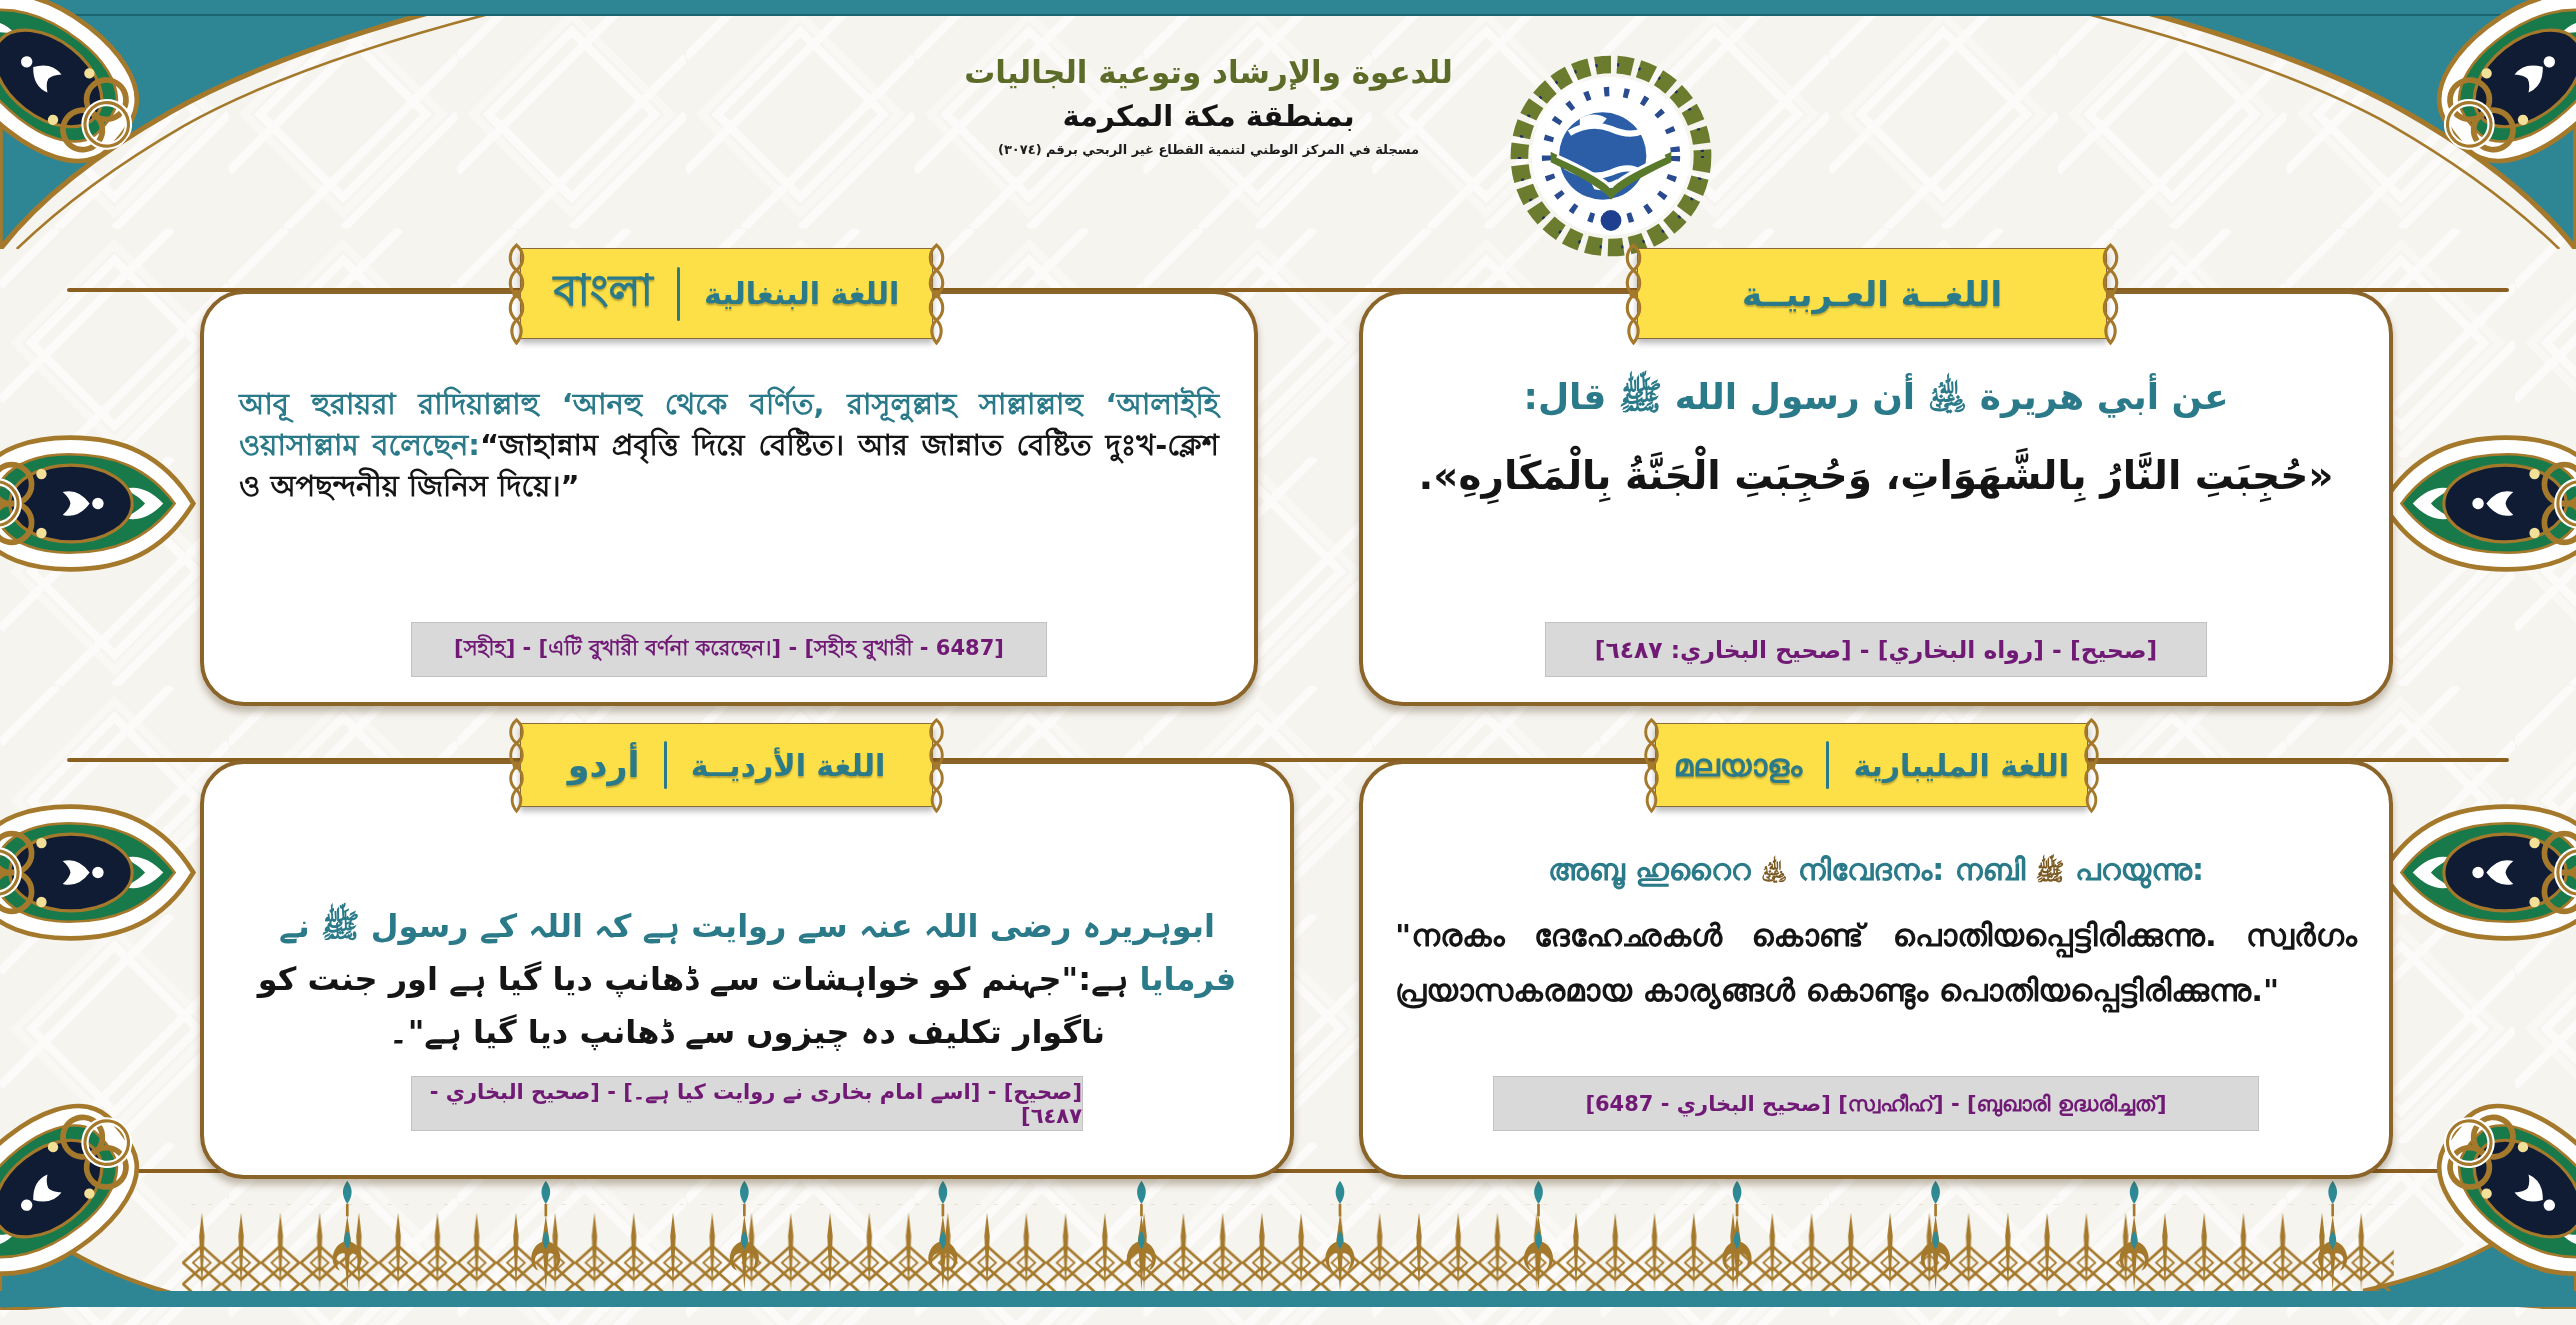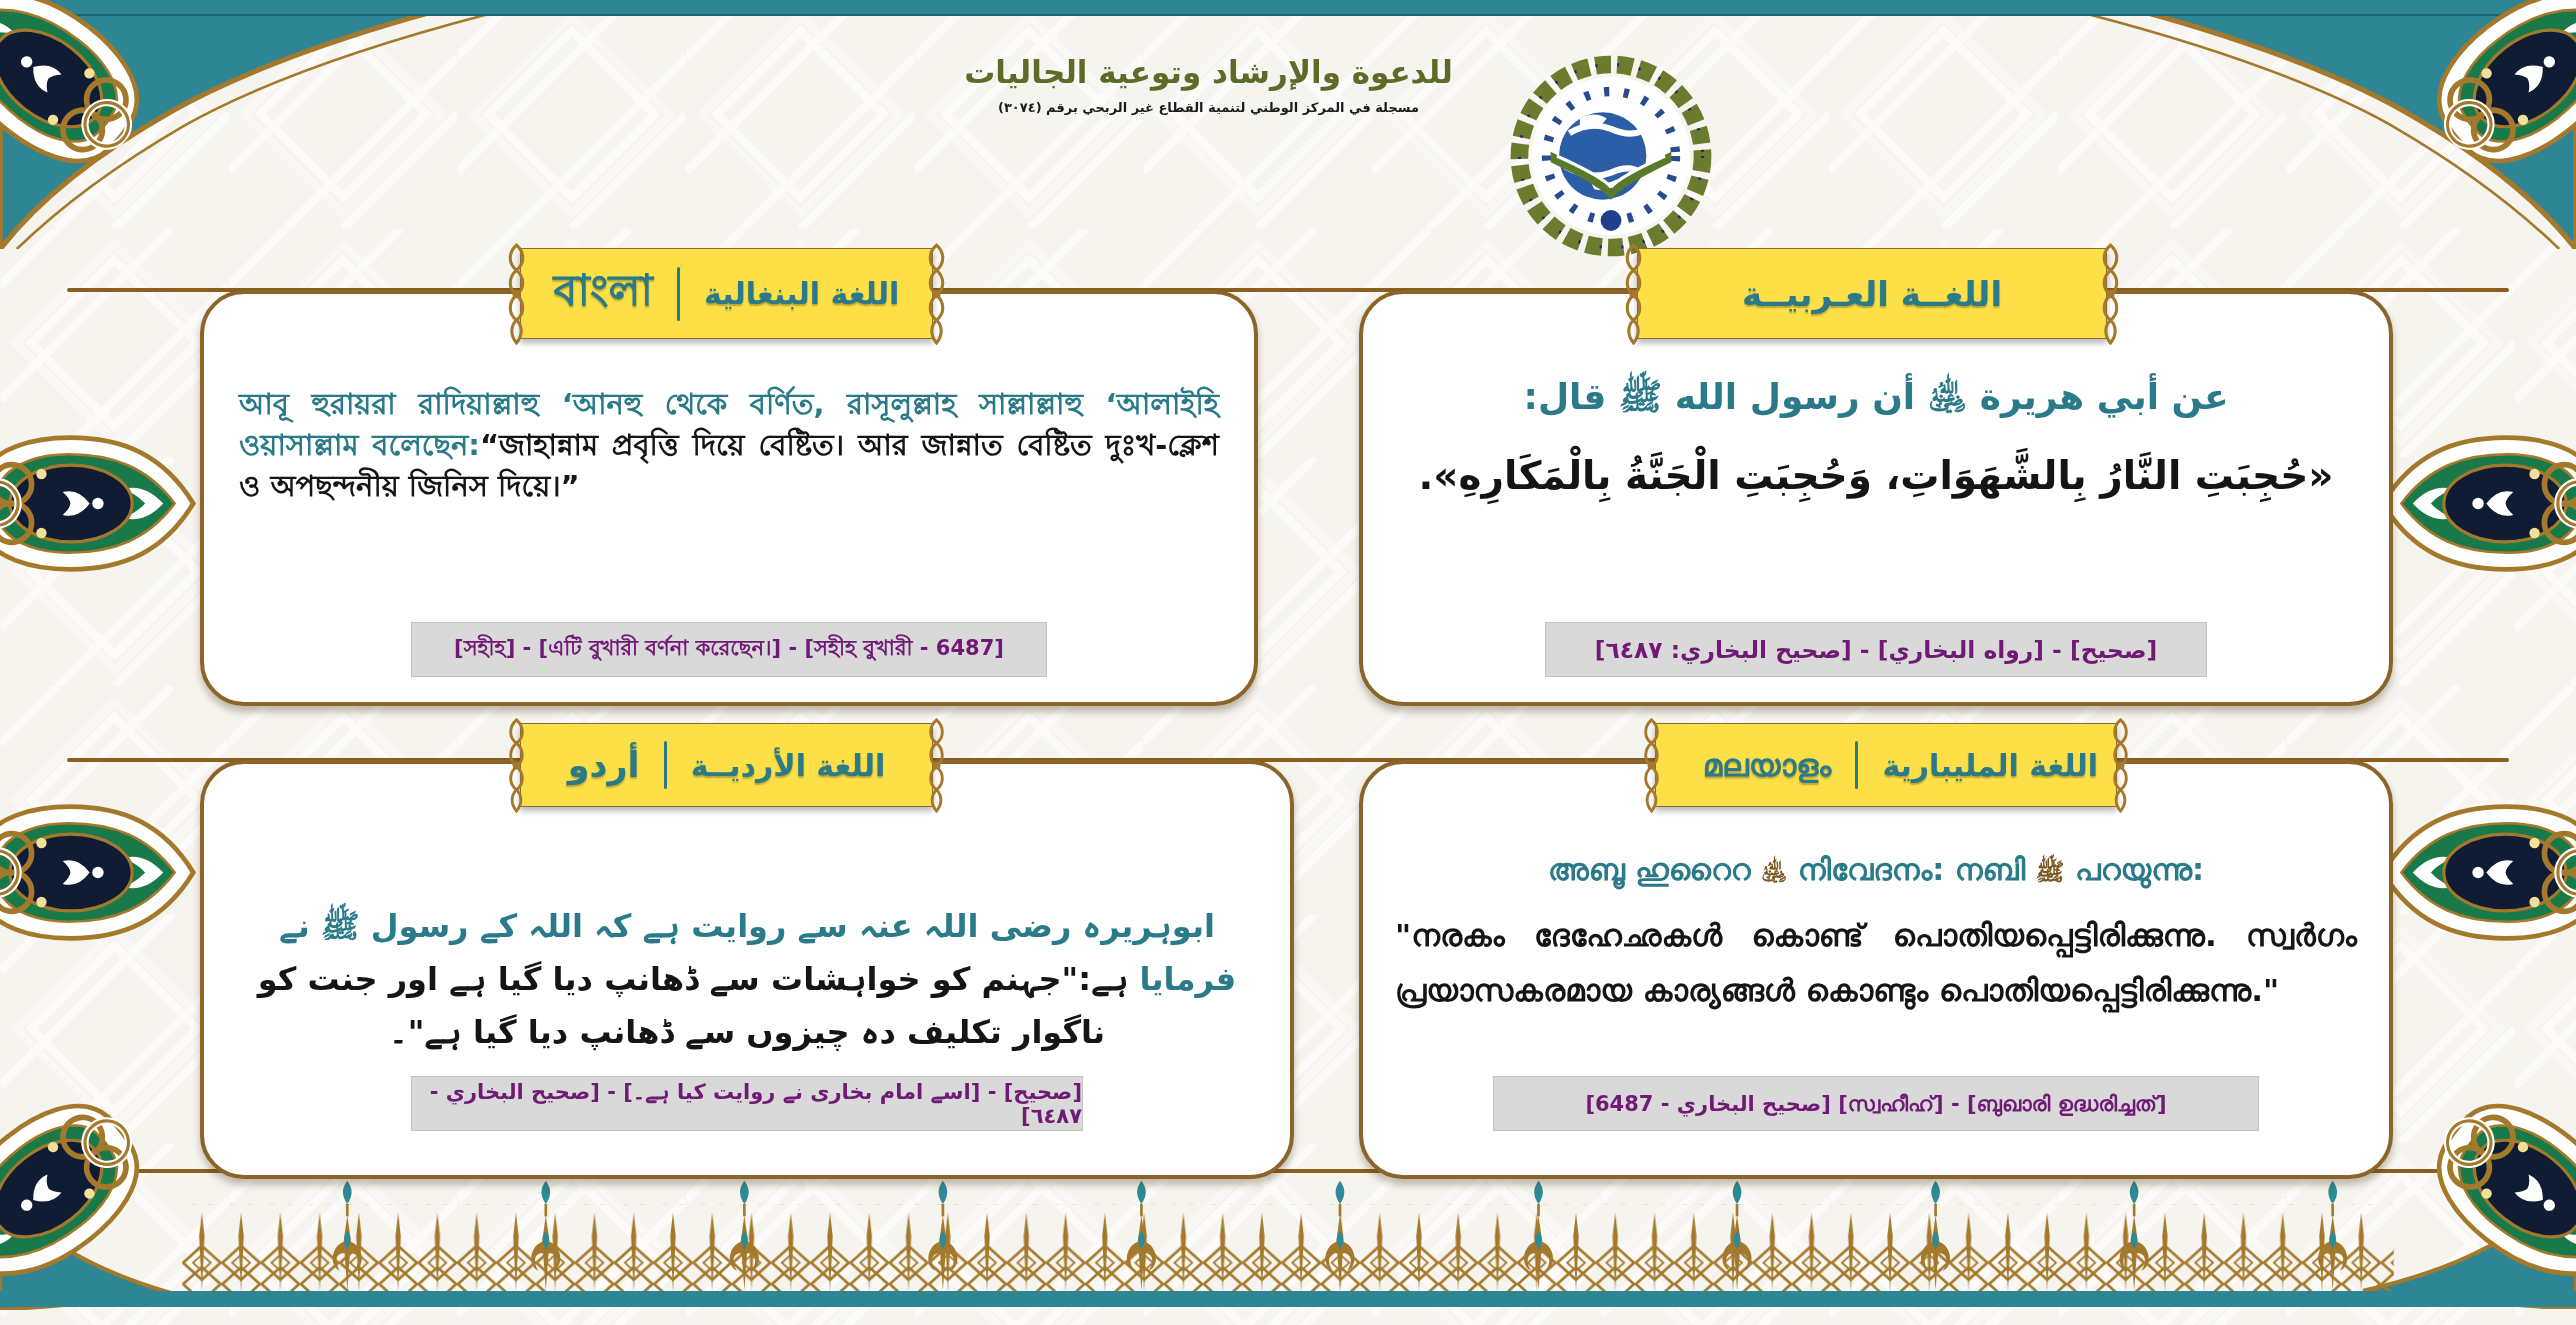--- a/index.html
+++ b/index.html
@@ -39,21 +39,21 @@
   .panel-arabic   {left:1359px;top:290px; width:1026px;height:408px;}
   .panel-urdu     {left:200px; top:760px;width:1050px;height:411px;padding-left:36px;}
   .panel-malayalam{left:1359px;top:760px;width:1026px;height:411px;}
   
   .lang-header{position:absolute;background:#fde047;border:1.6px solid #8a6a3a;z-index:7;
       display:flex;align-items:center;justify-content:center;gap:24px;
       box-shadow:0 5.2px 6.2px rgba(0,0,0,.28);color:#2b7a89;}
   .lh-bengali  {left:520px;top:248px; width:411px;height:89px;}
   .lh-arabic   {left:1637px;top:248px; width:468px;height:89px;}
   .lh-urdu     {left:520px;top:723px;width:411px;height:82px;}
-  .lh-malayalam{left:1655px;top:723px;width:431px;height:82px;padding-left:29px;}
+  .lh-malayalam{left:1655px;top:723px;width:431px;height:82px;}
   .lang-native{font-size:43px;font-weight:bold;text-shadow:0 1.6px 1.6px rgba(0,0,0,.25);}
   .lh-urdu .lang-native{font-size:35px;}
   .lh-malayalam .lang-native{font-size:31px;}
   .lang-arabic{font-size:30px;font-weight:bold;direction:rtl;text-shadow:0 1.6px 1.6px rgba(0,0,0,.25);}
   .lh-arabic .lang-arabic{font-size:34px;}
   .lang-divider{width:3.1px;height:54px;background:#2b7a89;border-radius:1.6px;}
   .lh-urdu .lang-divider,.lh-malayalam .lang-divider{height:48px;}
   .flourish{position:absolute;top:-7.3px;height:104px;width:23px;}
   .flourish.left{left:-15.6px;}
   .flourish.right{right:-15.6px;transform:scaleX(-1);}
@@ -182,20 +182,21 @@
   <svg class="medallion" style="right:-29px;top:787px" viewBox="0 0 440 330" width="229" height="171">
       <use href="#medallion-sym"></use>
     </svg>
   <svg class="medallion br" viewBox="0 0 440 330" width="229" height="171">
       <use href="#medallion-sym"></use>
     </svg>
 
   <header class="org-header">
     <div class="org-callig">
       <div class="org-line2">للدعوة والإرشاد وتوعية الجاليات</div>
+      <div class="org-line3">بمنطقة مكة المكرمة</div>
       <div class="org-line4">مسجلة في المركز الوطني لتنمية القطاع غير الربحي برقم (٣٠٧٤)</div>
     </div>
     <svg class="org-logo" viewBox="0 0 200 200">
       <circle cx="100" cy="100" r="88" fill="none" stroke="#6b7c2e" stroke-width="17" stroke-dasharray="15 6"></circle>
       <circle cx="100" cy="100" r="88" fill="none" stroke="#1d2d69" stroke-width="3" stroke-dasharray="2 19"></circle>
       <circle cx="100" cy="100" r="76" fill="#ffffff"></circle>
       <circle cx="100" cy="100" r="62" fill="none" stroke="#2a4b8f" stroke-width="9" stroke-dasharray="5 14"></circle>
       <circle cx="92" cy="100" r="42" fill="#2b5ea7"></circle>
       <path d="M60,78 q20,-12 40,-4 q18,8 30,2 M56,110 q24,14 44,6 q18,-8 28,0" stroke="#ffffff" stroke-width="6" fill="none"></path>
       <path d="M70,64 q14,-8 26,0 q-8,12 -26,8 Z" fill="#ffffff"></path>

